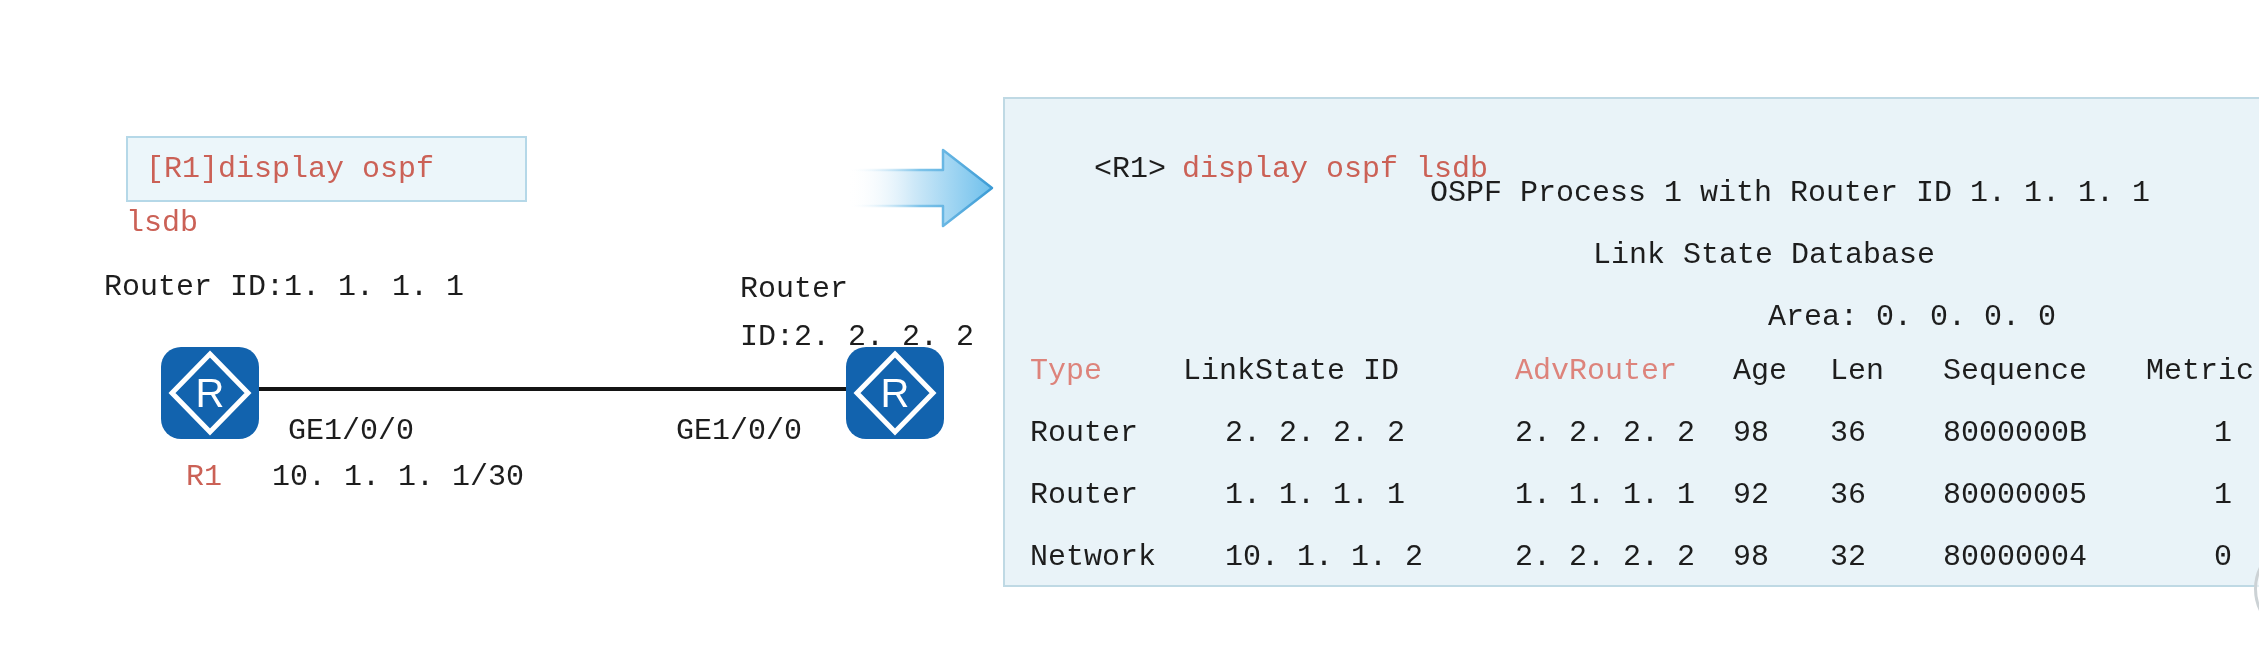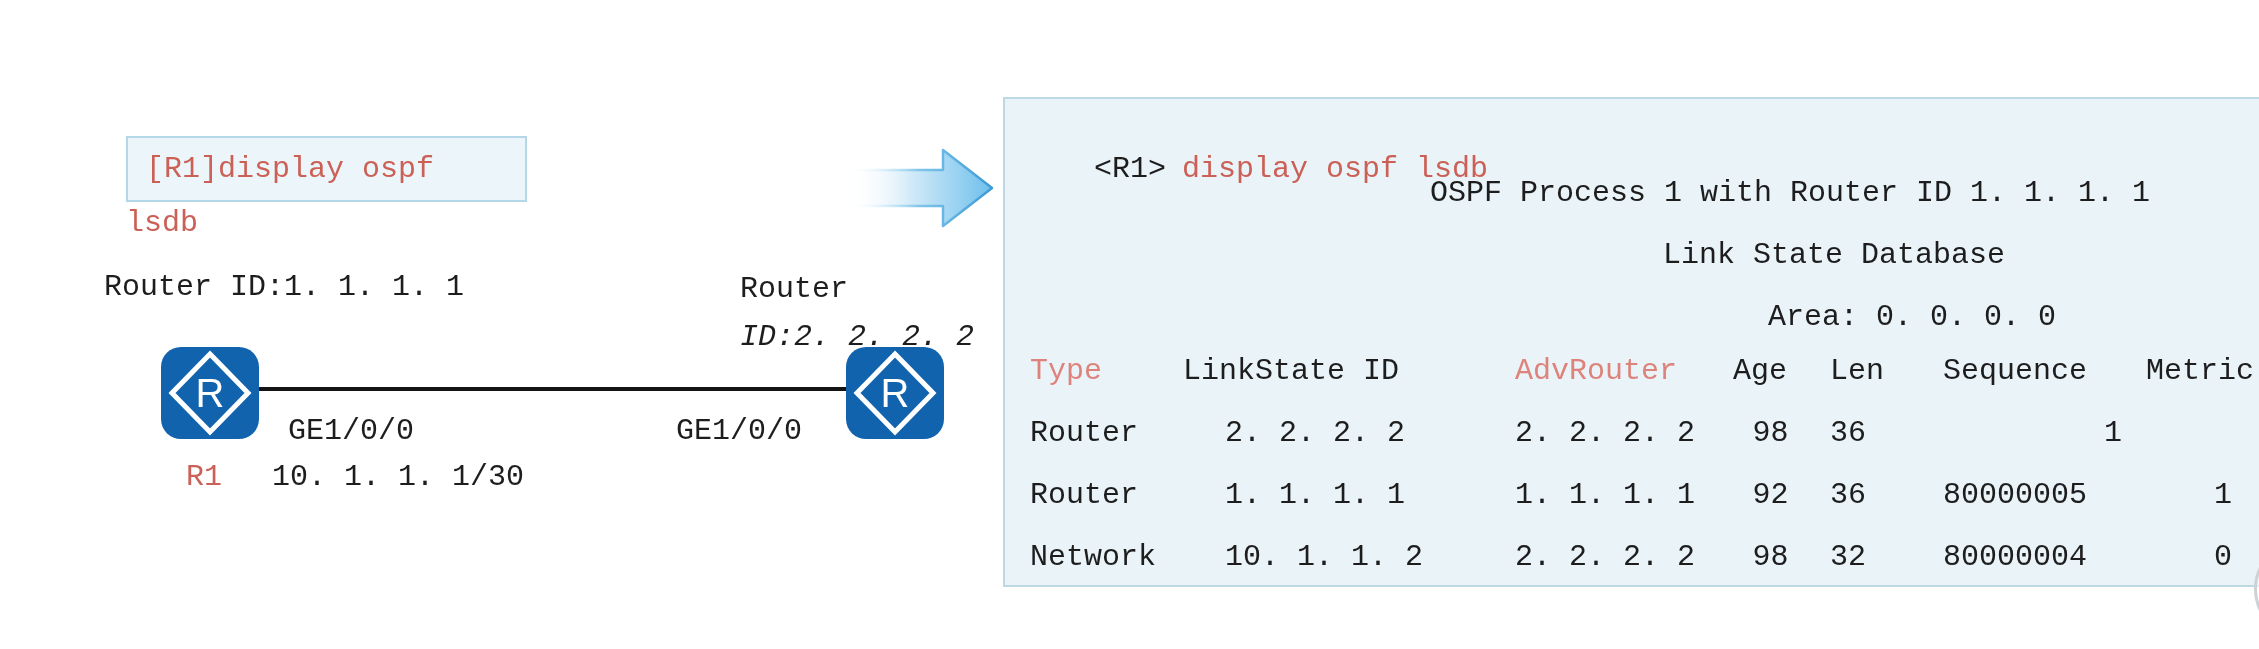--- a/index.html
+++ b/index.html
@@ -19,42 +19,42 @@
   .lbl-lsdb{left:126px;top:204px;}
   .lbl-rid1{left:104px;top:268px;font-family:Liberation Mono, monospace;}
   .router-icon{position:absolute;width:100px;height:94px;z-index:2;}
   .icon-r1{left:160px;top:346px;}
   .icon-r2{left:845px;top:346px;}
   .link-line{position:absolute;left:258px;top:387px;width:590px;height:4px;background:#141414;z-index:1;}
   .lbl-ge1{left:288px;top:412px;}
   .lbl-r1{left:186px;top:458px;}
   .lbl-ip1{left:272px;top:458px;}
   .lbl-router2a{left:740px;top:270px;}
-  .lbl-router2b{left:740px;top:318px;z-index:3;font-style:italic;}
+  .lbl-router2b{left:740px;top:318px;z-index:3;}
   .lbl-ge2{left:676px;top:412px;}
   .lbl-ip2{left:650px;top:456px;}
   .arrow-svg{position:absolute;left:846px;top:144px;width:150px;height:88px;}
 
   
   .panel{position:absolute;left:1003px;top:97px;width:1258px;height:490px;box-sizing:border-box;
     background:var(--panel_bg,#e9f3f8);border:2px solid var(--panel_border,#bfd9e4);}
   .p-cmd{left:1022px;top:112px;}
   .p-cmd .prompt{margin-right:16px;text-align:right;}
   .p-proc{left:1430px;top:174px;}
-  .p-lsdb{left:1663px;top:236px;font-family:Liberation Mono, monospace;}
+  .p-lsdb{left:1593px;top:236px;font-family:Liberation Mono, monospace;}
   .p-area{left:1768px;top:298px;}
   .trow{position:absolute;left:1030px;width:1226px;display:grid;
     grid-template-columns:153px 332px 218px 97px 113px 203px 110px;}
   .trow span{white-space:pre;overflow:hidden;}
   .hrow{top:352px;}
   .drow0{top:414px;}
   .drow1{top:476px;}
   .drow2{top:538px;}
   .v-lsid{padding-left:42px;}
-  .v-age{text-align:center;padding-right:22px;}
+  .v-age{text-align:left;padding-right:22px;}
   .v-metric{text-align:right;padding-right:24px;}
 
   .corner-circle{position:absolute;left:2254px;top:540px;width:92px;height:92px;border:3px solid #ccd2d5;
     border-radius:50%;background:rgba(255,255,255,0.55);z-index:4;}
 </style>
 </head>
 <body>
 
 <div class="stage">
 
@@ -122,20 +122,21 @@
     <span>Sequence</span>
     <span>Metric</span>
   </div>
 
   <div class="trow drow0">
     <span>Router</span>
     <span class="v-lsid">2. 2. 2. 2</span>
     <span>2. 2. 2. 2</span>
     <span class="v-age">98</span>
     <span>36</span>
+    <span>8000000B</span>
     <span class="v-metric">1</span>
   </div>
 
   <div class="trow drow1">
     <span>Router</span>
     <span class="v-lsid">1. 1. 1. 1</span>
     <span>1. 1. 1. 1</span>
     <span class="v-age">92</span>
     <span>36</span>
     <span>80000005</span>

